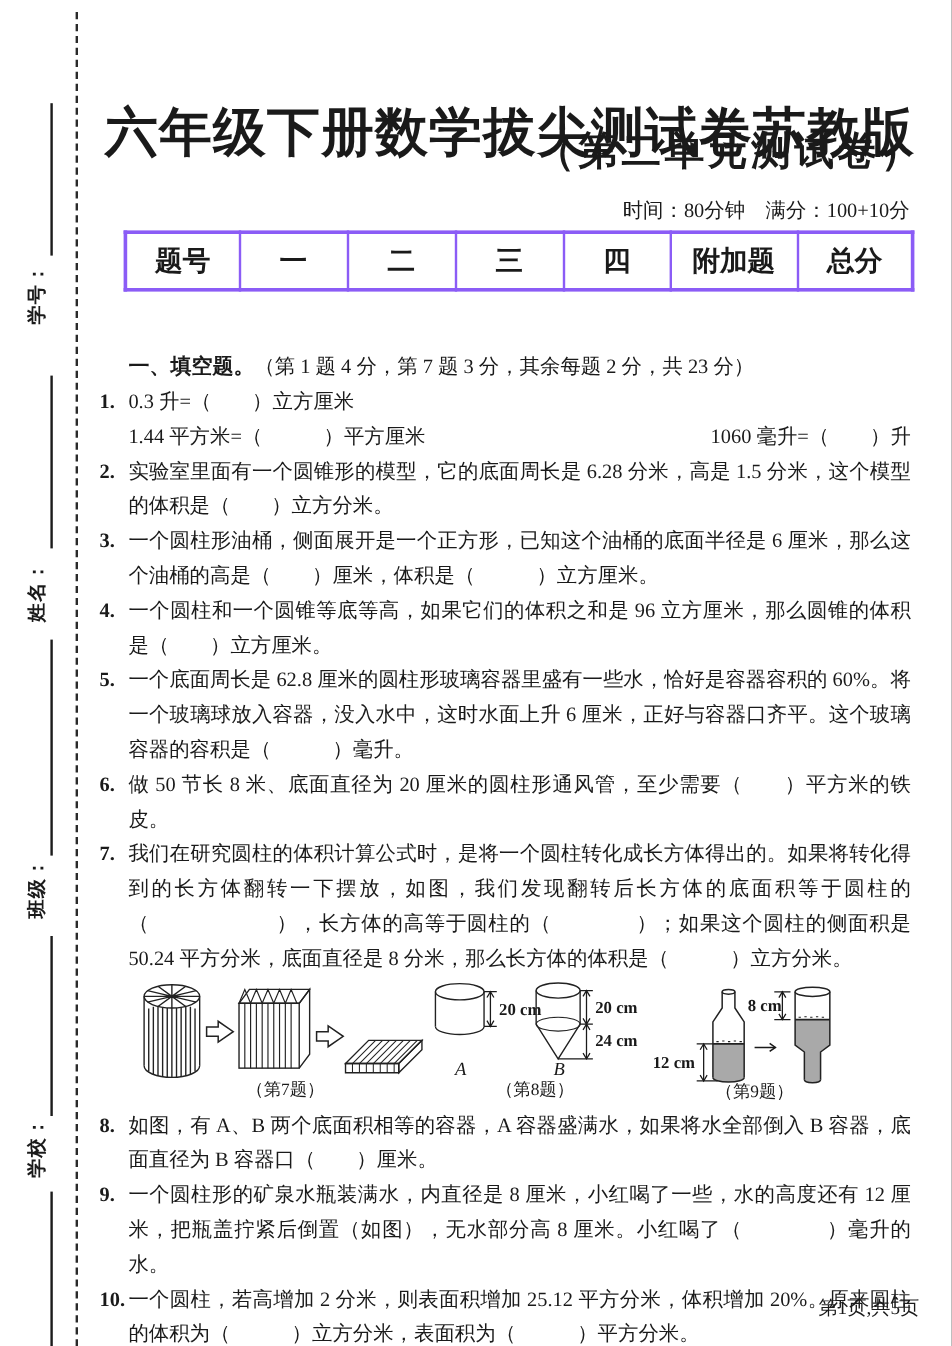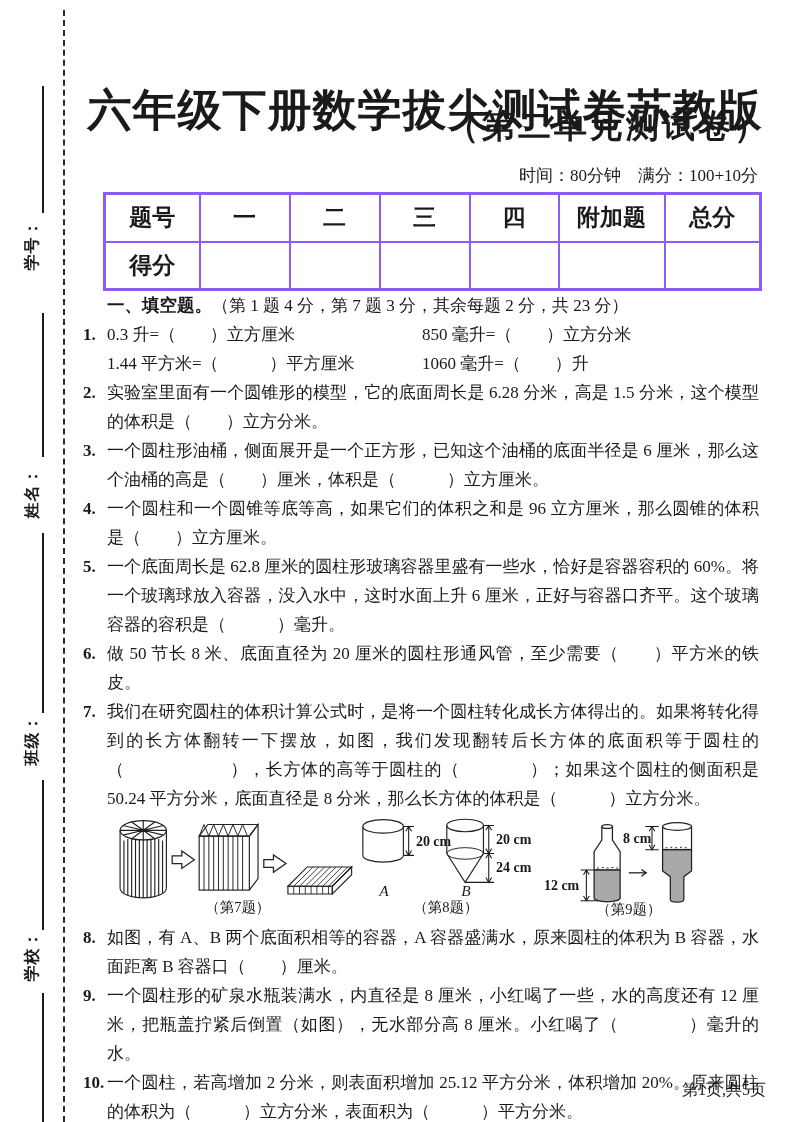--- a/index.html
+++ b/index.html
@@ -37,21 +37,21 @@
   table.score td { height:48px; text-align:center; vertical-align:middle; font-size:23px; font-weight:bold; }
   
   .content {
     position:absolute; left:83px; top:291px; width:676px;
     font-size:17px; line-height:29px; text-align:justify;
   }
   .sec-head { font-size:17px;margin-left:24px; }
   .sec-head b { font-size:17.5px; }
   .q { position:relative; padding-left:24px; }
   .q .qnum { position:absolute; left:0; top:0; font-weight:bold; }
-  .q1-row { display:flex; }
+  .q1-row { display:flex;justify-content:space-between; }
   .q1-row .c1 { width:315px; flex:none; }
   
   .figs { display:flex; gap:4px; margin-left:12px; align-items:flex-start; }
   .figs svg { display:block; }
   .figcap { font-size:15px; }
   .dimtxt { font-size:14.5px; font-weight:bold; font-family:"Liberation Serif",serif; }
   .ablabel { font-size:16px; font-style:italic; }
   
   .footer { position:absolute; top:1080px; left:76px; width:690px; text-align:right; font-size:16px; }
 </style>
@@ -88,41 +88,31 @@
     <tbody>
         <tr>
       <td>题号</td>
       <td>一</td>
       <td>二</td>
       <td>三</td>
       <td>四</td>
       <td>附加题</td>
       <td>总分</td>
     </tr>
-    <tr>
-      <td>得分</td>
-      <td></td>
-      <td></td>
-      <td></td>
-      <td></td>
-      <td></td>
-      <td></td>
-    </tr>
   </tbody>
     </table>
 
   <div class="content">
 
     <div class="sec-head"><b>一、填空题。</b><span>（第 1 题 4 分，第 7 题 3 分，其余每题 2 分，共 23 分）</span></div>
 
     <div class="q">
       <span class="qnum">1.</span>
       <div class="q1-row">
         <span class="c1">0.3 升=（　　）立方厘米</span>
-        <span>850 毫升=（　　）立方分米</span>
       </div>
       <div class="q1-row">
         <span class="c1">1.44 平方米=（　　　）平方厘米</span>
         <span>1060 毫升=（　　）升</span>
       </div>
     </div>
 
     <div class="q"><span class="qnum">2.</span><span>实验室里面有一个圆锥形的模型，它的底面周长是 6.28 分米，高是 1.5 分米，这个模型的体积是（　　）立方分米。</span></div>
     <div class="q"><span class="qnum">3.</span><span>一个圆柱形油桶，侧面展开是一个正方形，已知这个油桶的底面半径是 6 厘米，那么这个油桶的高是（　　）厘米，体积是（　　　）立方厘米。</span></div>
     <div class="q"><span class="qnum">4.</span><span>一个圆柱和一个圆锥等底等高，如果它们的体积之和是 96 立方厘米，那么圆锥的体积是（　　）立方厘米。</span></div>
@@ -219,19 +209,19 @@
           <ellipse cx="140" cy="12" rx="15" ry="4"></ellipse>
           <path d="M125,12 V58 L133,64 V88 M155,12 V58 L147,64 V88"></path>
           <path d="M133,88 A7,2.5 0 0 0 147,88"></path>
           <path d="M125,36 H155" stroke-width="1.6"></path>
           <path d="M128,34 h2 M133,33.5 h2 M138,34 h2 M143,33.5 h2 M148,34 h2" stroke-width="1"></path>
         </g>
         <text class="figcap" x="90" y="103" text-anchor="middle" fill="#1a1a1a">（第9题）</text>
       </svg>
     </div>
 
-    <div class="q"><span class="qnum">8.</span><span>如图，有 A、B 两个底面积相等的容器，A 容器盛满水，原来圆柱的体积为 B 容器，水面距离 B 容器口（　　）厘米。</span></div>
+    <div class="q"><span class="qnum">8.</span><span>如图，有 A、B 两个底面积相等的容器，A 容器盛满水，如果将水全部倒入 B 容器，底面直径为 B 容器口（　　）厘米。</span></div>
     <div class="q"><span class="qnum">9.</span><span>一个圆柱形的矿泉水瓶装满水，内直径是 8 厘米，小红喝了一些，水的高度还有 12 厘米，把瓶盖拧紧后倒置（如图），无水部分高 8 厘米。小红喝了（　　　　）毫升的水。</span></div>
     <div class="q"><span class="qnum">10.</span><span>一个圆柱，若高增加 2 分米，则表面积增加 25.12 平方分米，体积增加 20%。原来圆柱的体积为（　　　）立方分米，表面积为（　　　）平方分米。</span></div>
   </div>
 
   <div class="footer">第1页,共5页</div>
 </div>
 
 </body></html>

